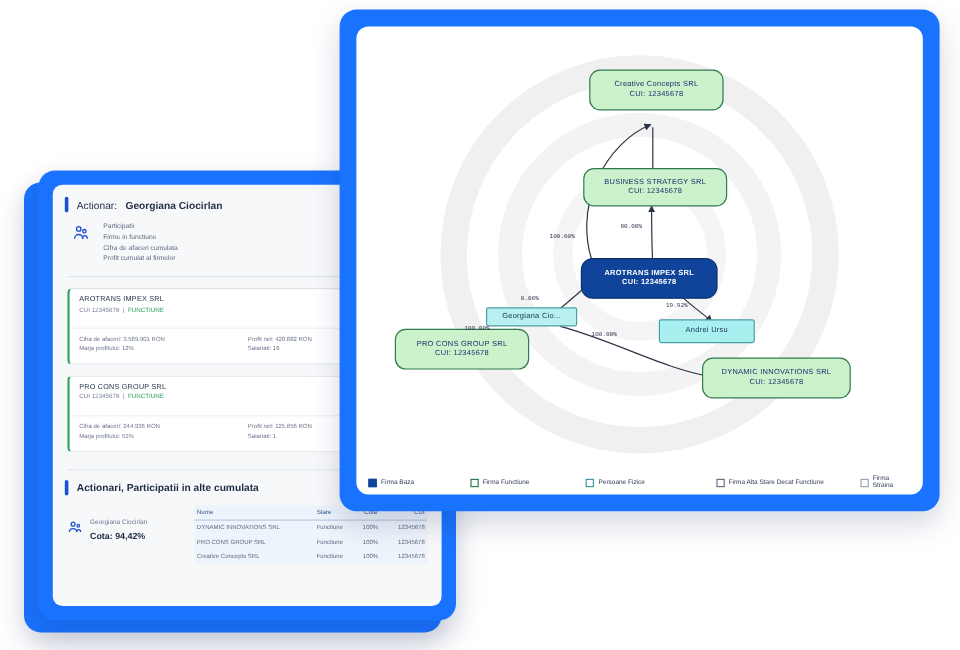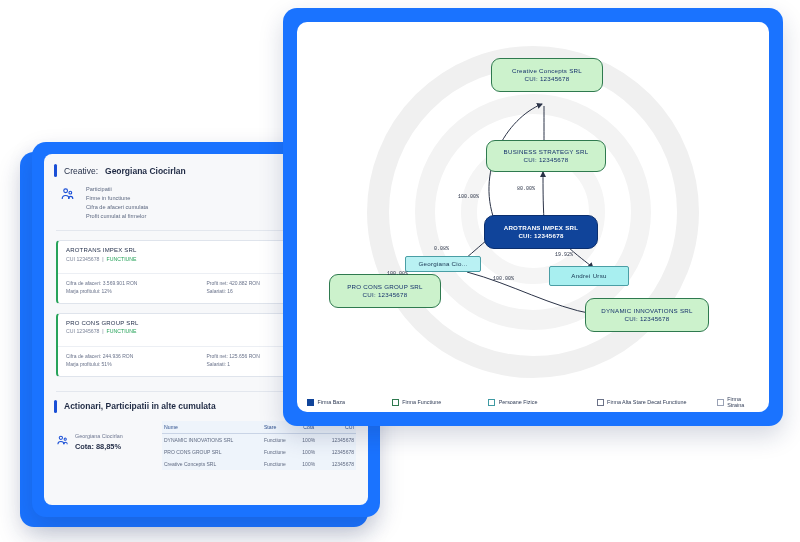--- a/index.html
+++ b/index.html
@@ -116,21 +116,21 @@
 <div class="stage">
 
   <div class="frame" id="left-frame-back"></div>
 
   <div class="frame" id="left-frame">
     <div class="inner">
       <div class="lp">
 
         <div class="sec-title">
           <span class="sec-bar"></span>
-          <span class="t-normal">Creative:</span>
+          <span class="t-normal">Actionar:</span>
           <span>Georgiana Ciocirlan</span>
         </div>
 
         <div class="stats-row">
           <div class="stats-icon">
             <svg width="15" height="15" viewBox="0 0 24 24" fill="none" stroke="#1a4fd6" stroke-width="1.8">
               <circle cx="9" cy="6" r="3"></circle>
               <path d="M3.5 19c0-3.3 2.5-5.5 5.5-5.5s5.5 2.2 5.5 5.5"></path>
               <circle cx="16.5" cy="9" r="2.2"></circle>
               <path d="M13.5 19c.4-2.6 2-4 3.5-4 2.2 0 3.5 1.8 3.5 4"></path>
@@ -226,21 +226,21 @@
             <div>
               <svg width="13" height="13" viewBox="0 0 24 24" fill="none" stroke="#1a4fd6" stroke-width="1.9">
                 <circle cx="9" cy="7" r="3"></circle>
                 <path d="M3.5 19c0-3.1 2.5-5.2 5.5-5.2s5.5 2.1 5.5 5.2"></path>
                 <circle cx="17" cy="9.5" r="2"></circle>
                 <path d="M14.5 19c.3-2.4 1.8-3.7 3.2-3.7 2 0 3.1 1.6 3.1 3.7"></path>
               </svg>
             </div>
             <div>
               <div class="nm">Georgiana Ciocirlan</div>
-              <div class="ct">Cota: 88,85%</div>
+              <div class="ct">Cota: 94,42%</div>
             </div>
           </div>
 
           <table class="ptbl">
             <thead>
               <tr>
                 <th>Nume</th>
                 <th>Stare</th>
                 <th class="c">Cota</th>
                 <th class="r">CUI</th>

